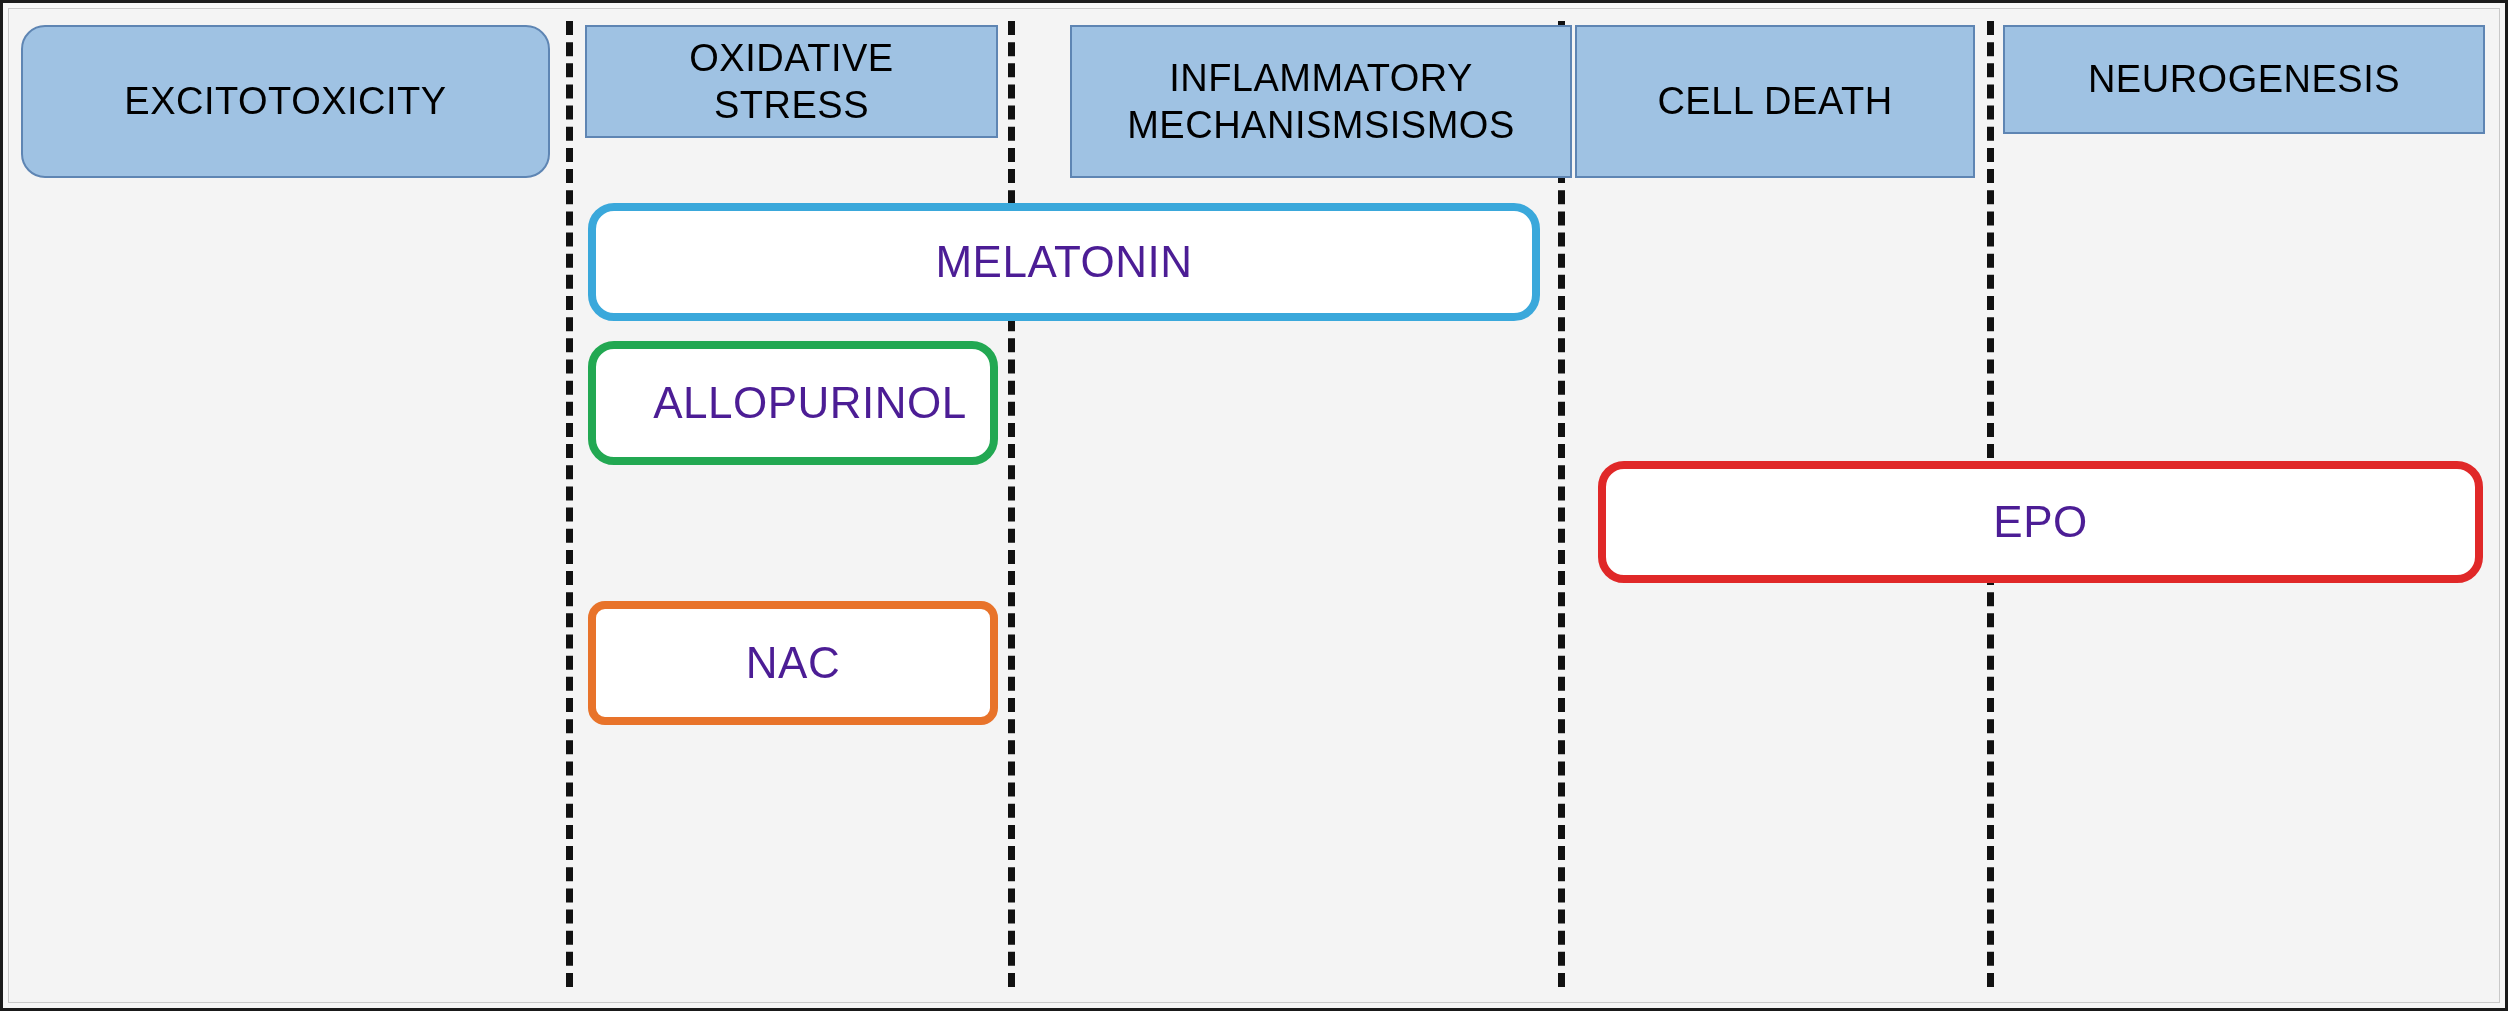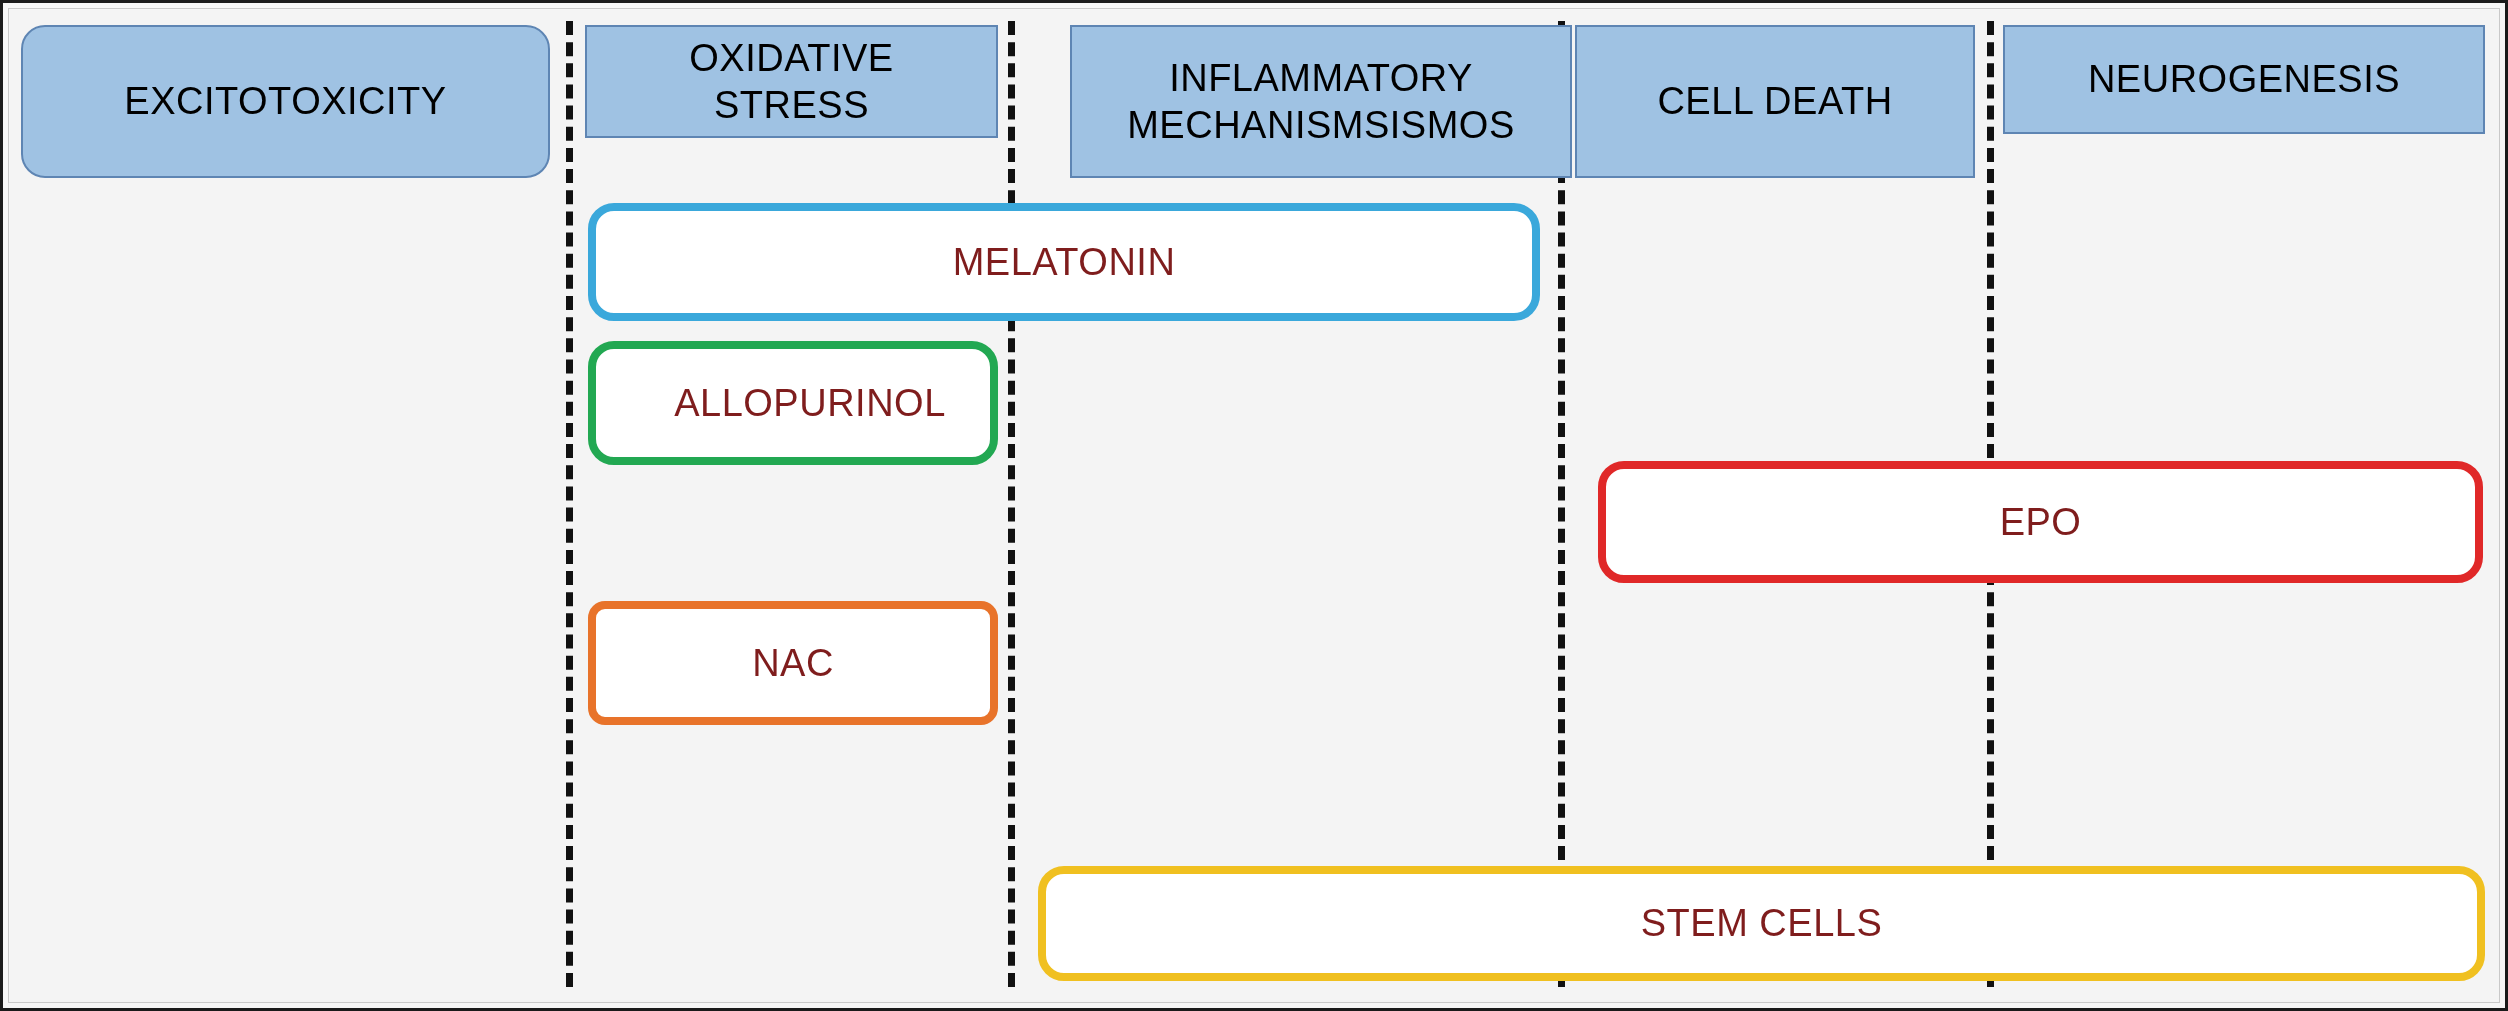--- a/index.html
+++ b/index.html
@@ -54,22 +54,22 @@
   }
 
   .item-box {
     position: absolute;
     background: #ffffff;
     box-sizing: border-box;
     display: flex;
     align-items: center;
     justify-content: center;
     text-align: center;
-    color: #7f1d1d;
-    font-size: 38px;
+    color: #4c1d95;
+    font-size: 44px;
     letter-spacing: 0.5px;
     border-style: solid;
     border-radius: 26px;
   }
 
   .lbl { pointer-events: none; }
 </style>
 </head>
 <body>
 
@@ -102,16 +102,13 @@
   </div>
   <div class="item-box" style="left: 585px; top: 338px; width: 410px; height: 124px; border-color: rgb(34, 168, 82); border-width: 8px; padding-left: 34px;">
     <span class="lbl">ALLOPURINOL</span>
   </div>
   <div class="item-box" style="left: 1595px; top: 458px; width: 885px; height: 122px; border-color: rgb(224, 40, 40); border-width: 8px;">
     <span class="lbl">EPO</span>
   </div>
   <div class="item-box" style="left: 585px; top: 598px; width: 410px; height: 124px; border-color: rgb(232, 115, 42); border-width: 8px; border-radius: 17px;">
     <span class="lbl">NAC</span>
   </div>
-  <div class="item-box" style="left: 1035px; top: 863px; width: 1447px; height: 115px; border-color: rgb(240, 192, 32); border-width: 8px;">
-    <span class="lbl">STEM CELLS</span>
-  </div>
 </div>
 
 </body></html>

